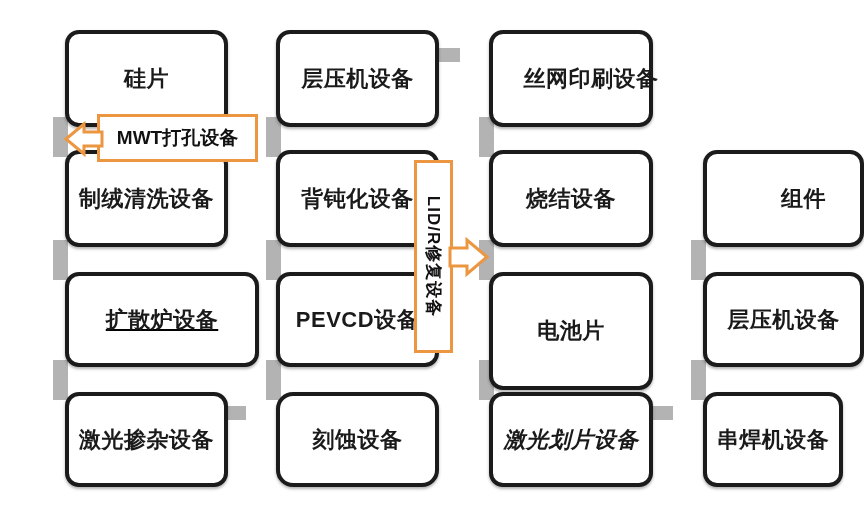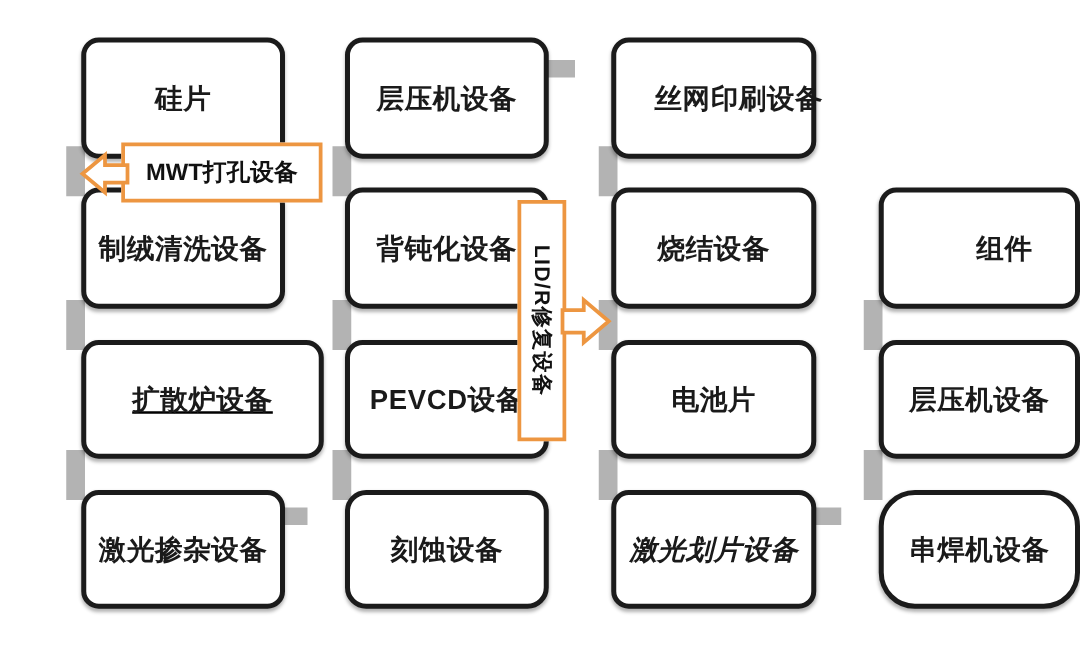--- a/index.html
+++ b/index.html
@@ -110,37 +110,37 @@
   <div class="node" style="left:667px;top:150px;width:161px;height:97px;padding-left:40px;">
     <span>组件</span>
     </div>
 
   <div class="node" style="left:29px;top:272px;width:194px;height:95px;text-decoration:underline;">
     <span>扩散炉设备</span>
     </div>
   <div class="node" style="left:240px;top:272px;width:163px;height:95px;">
     <span>PEVCD设备</span>
     </div>
-  <div class="node" style="left:453px;top:272px;width:164px;height:95px;">
+  <div class="node" style="left:453px;top:272px;width:164px;height:118px;">
     <span>电池片</span>
     </div>
   <div class="node" style="left:667px;top:272px;width:161px;height:95px;">
     <span>层压机设备</span>
     </div>
 
   <div class="node" style="left:29px;top:392px;width:163px;height:95px;">
     <span>激光掺杂设备</span>
     </div>
   <div class="node" style="left:240px;top:392px;width:163px;height:95px;border-radius:17px;">
     <span>刻蚀设备</span>
     </div>
   <div class="node" style="left:453px;top:392px;width:164px;height:95px;font-style:italic;">
     <span>激光划片设备</span>
     </div>
-  <div class="node" style="left:667px;top:392px;width:161px;height:95px;border-radius:29px;">
+  <div class="node" style="left:667px;top:392px;width:140px;height:95px;">
     <span>串焊机设备</span>
     </div>
 
   <svg class="arrow-svg" style="left:56px;top:116px;" width="48" height="46" viewBox="0 0 48 46">
     <polygon points="10,23 28,8 28,16 46,16 46,30 28,30 28,38" fill="#ffffff" stroke="#ed9641" stroke-width="3" stroke-linejoin="miter"></polygon>
   </svg>
   <div class="callout" style="left:97px;top:114px;width:161px;height:48px;">
     <span>MWT打孔设备</span>
   </div>
 

